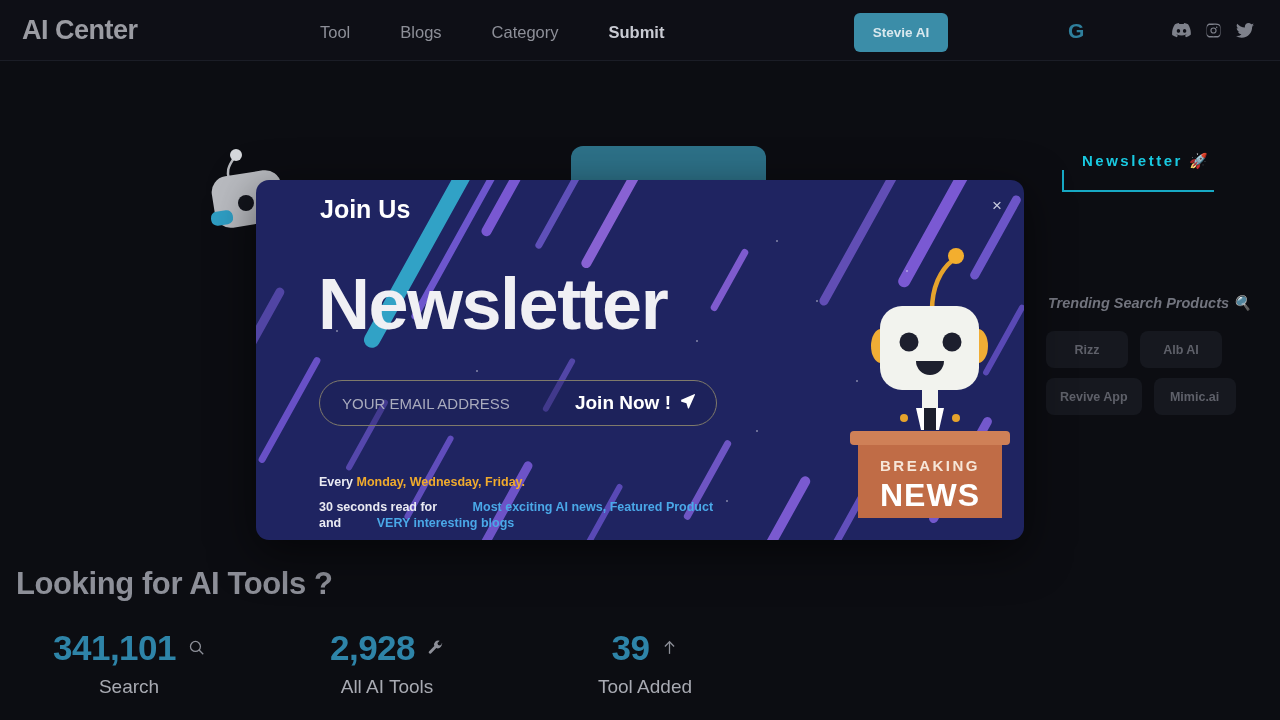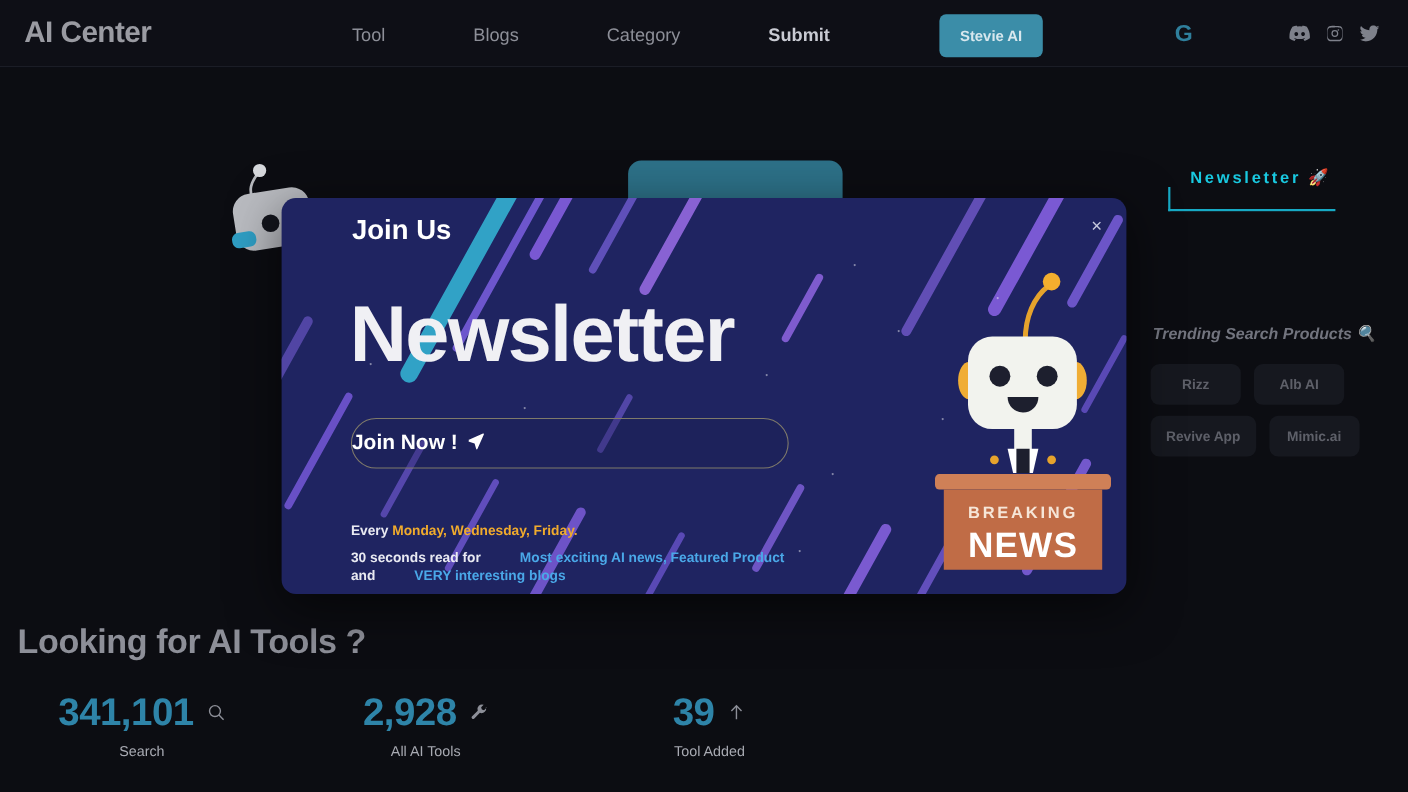--- a/index.html
+++ b/index.html
@@ -19,21 +19,21 @@
     background: #0e0f16;
     border-bottom: 1px solid #1b1d26;
     display: flex; align-items: center;
     z-index: 5;
   }
   .logo {
     position: absolute; left: 22px; top: 50%; transform: translateY(-50%);
     font-size: 27px; font-weight: 700; color: #9a9ba2;
     letter-spacing: -0.5px;
   }
-  .nav { position: absolute; left: 320px; top: 0; height: 65px; display: flex; align-items: center; gap: 80px; }
+  .nav { position: absolute; left: 320px; top: 0; height: 65px; display: flex; align-items: center; gap: 50px; }
   .nav-item { font-size: 16.5px; color: #8d8f98; cursor: pointer; white-space: nowrap; }
   .nav-item.strong { color: #c9cbd3; font-weight: 700; }
   .stevie-btn {
     position: absolute; left: 854px; top: 13px;
     width: 94px; height: 39px; border-radius: 6px;
     background: #3b8da8;
     color: #d8e8ee; font-size: 13.5px; font-weight: 700;
     display: flex; align-items: center; justify-content: center;
     cursor: pointer; border: none;
   }
@@ -146,21 +146,21 @@
   .looking {
     position: absolute; left: 16px; top: 566px;
     font-size: 31px; font-weight: 700; color: #8d8f98; letter-spacing: -0.4px;
   }
   .stats { position: absolute; left: 0; top: 630px; width: 1280px; display: flex; }
   .stat { width: 258px; display: flex; flex-direction: column; align-items: center; }
   .stat:nth-child(1) { margin-left: 0px; }
   .stat-top { display: flex; align-items: center; gap: 12px; }
   .stat-num { font-size: 35px; font-weight: 700; color: #2e84a8; line-height: 1; letter-spacing: -0.5px; text-align: center; }
   .stat-icon { color: #8d8f98; display: flex; align-items: center; }
-  .stat-label { margin-top: 10px; font-size: 13px; color: #a8aab2; text-align: center; line-height: 1.25; }
+  .stat-label { margin-top: 10px; font-size: 19px; color: #a8aab2; text-align: center; line-height: 1.25; }
 </style>
 </head>
 <body>
 
 <div class="page">
 
   <div class="header">
     <div class="logo">AI Center</div>
 
     <nav class="nav">
@@ -243,20 +243,21 @@
       <div class="star" style="left:80px; top:150px;"></div>
       <div class="star" style="left:220px; top:190px;"></div>
     </div>
 
     <button class="modal-close">×</button>
 
     <div class="join-us">Join Us</div>
     <div class="modal-title">Newsletter</div>
 
     <div class="email-row">
+      <input class="email-input" type="text" placeholder="YOUR EMAIL ADDRESS" style="">
       <button class="join-now">
         <span>Join Now !</span>
         <span class="plane">
           <svg width="17" height="17" viewBox="0 0 24 24">
               <path fill="#ffffff" d="M2.5 11.3 21.3 3c.7-.3 1.4.4 1.1 1.1l-8.3 18.8c-.3.7-1.3.7-1.5-.1l-2.1-7-7-2.1c-.8-.2-.8-1.1-.1-1.4z"></path>
             </svg>
         </span>
       </button>
     </div>
 

